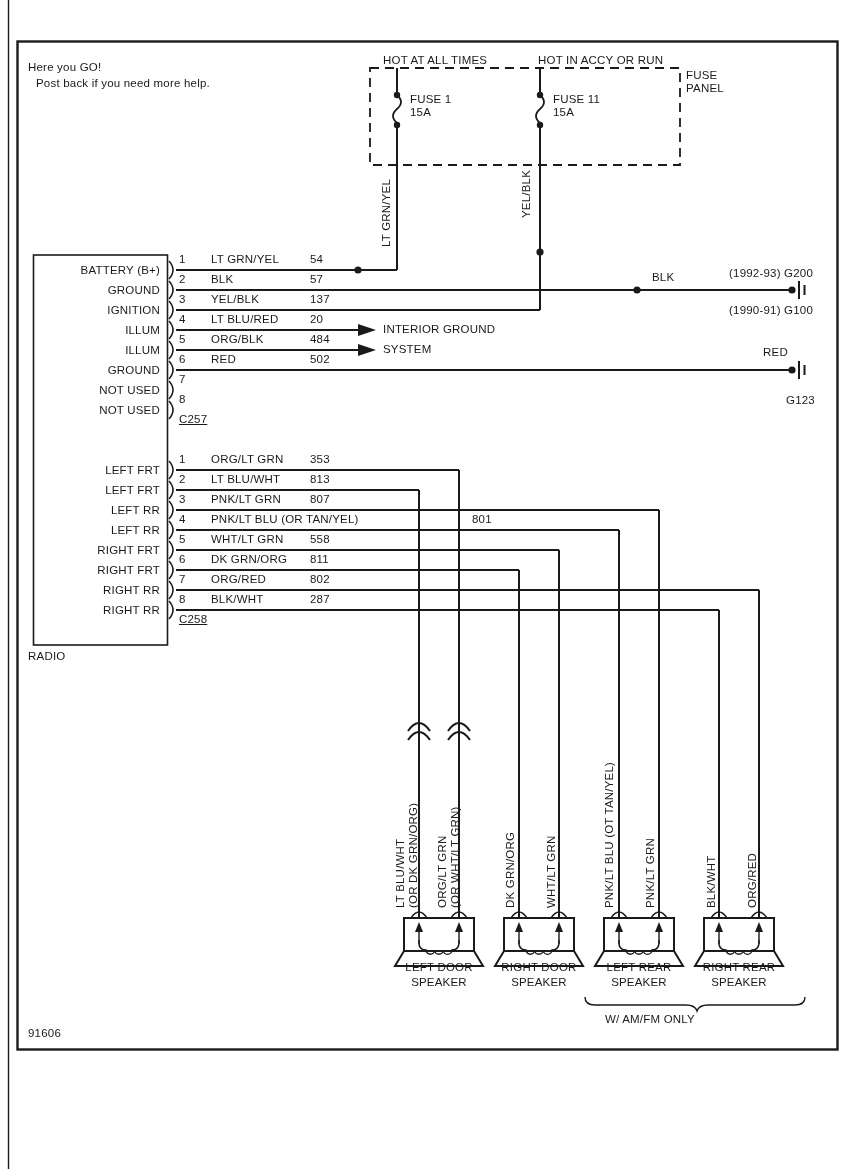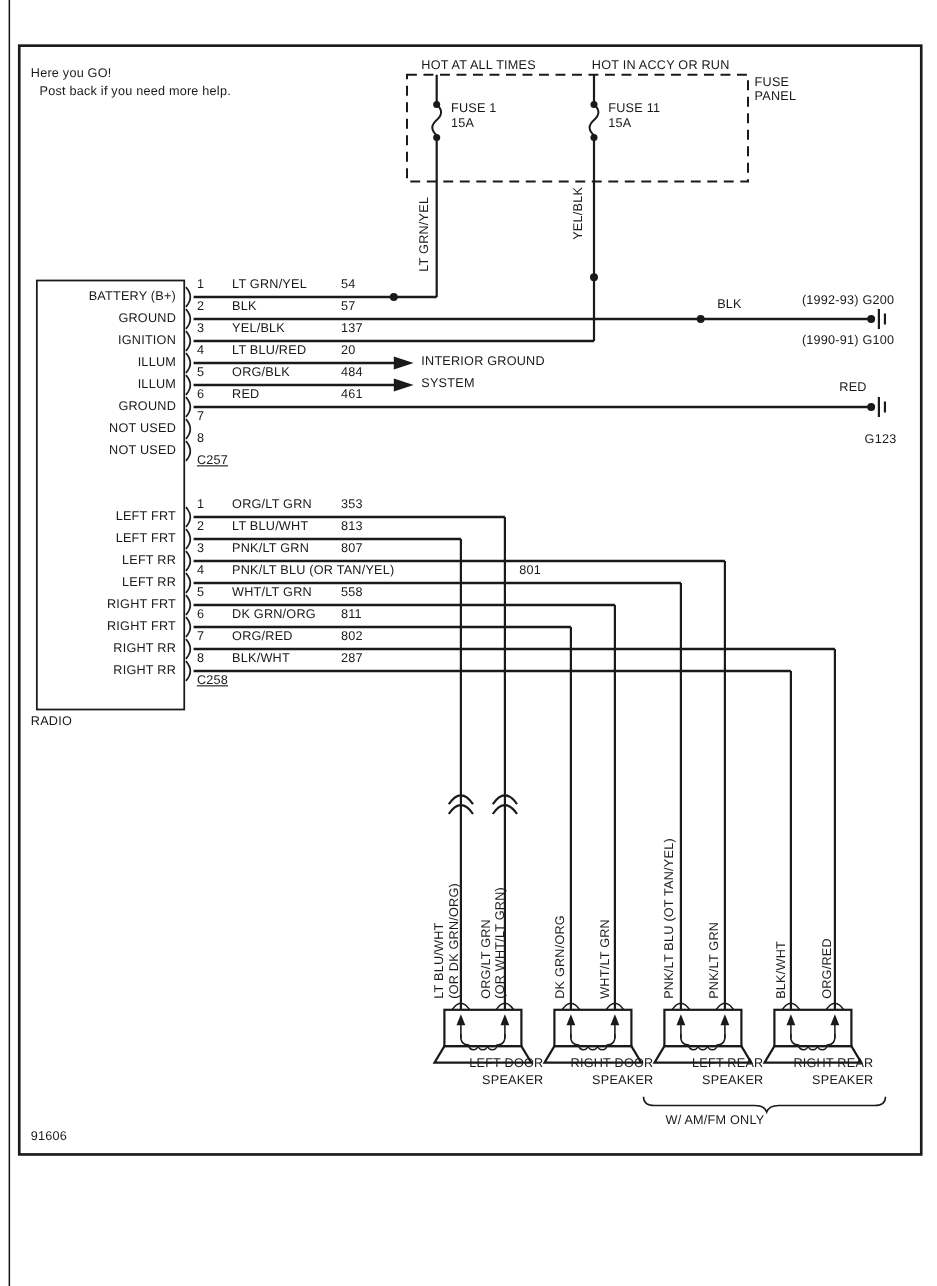--- a/index.html
+++ b/index.html
@@ -7,21 +7,21 @@
         font-family:"Liberation Sans",sans-serif;color:#1a1a1a;}
   svg.wires{position:absolute;left:0;top:0;}
   .t{position:absolute;font-size:11.5px;line-height:13px;white-space:nowrap;
      letter-spacing:.2px;color:#1a1a1a;}
   .fn{left:36px;width:124px;text-align:right;}
   .num{left:179px;}
   .wirename{left:211px;}
   .circ{left:310px;}
   .conn{left:179px;text-decoration:underline;}
   .vt{transform-origin:0 0;transform:rotate(-90deg);}
-  .spk{width:110px;text-align:right;}
+  .spk{width:110px;text-align:center;}
   .wrap{white-space:normal;}
 </style>
 </head>
 <body>
 
 <div class="page">
 
   <svg class="wires" width="852" height="1169" viewBox="0 0 852 1169">
     <defs>
       <g id="spk">
@@ -132,21 +132,21 @@
   <div class="t wirename" style="top:273px">BLK</div>
   <div class="t wirename" style="top:293px">YEL/BLK</div>
   <div class="t wirename" style="top:313px">LT BLU/RED</div>
   <div class="t wirename" style="top:333px">ORG/BLK</div>
   <div class="t wirename" style="top:353px">RED</div>
   <div class="t circ" style="top:253px">54</div>
   <div class="t circ" style="top:273px">57</div>
   <div class="t circ" style="top:293px">137</div>
   <div class="t circ" style="top:313px">20</div>
   <div class="t circ" style="top:333px">484</div>
-  <div class="t circ" style="top:353px">461</div>
+  <div class="t circ" style="top:353px">502</div>
   <div class="t conn" style="top:413px">C257</div>
 
   <div class="t" style="left:383px;top:323px">INTERIOR GROUND</div>
   <div class="t" style="left:383px;top:343px">SYSTEM</div>
 
   <div class="t" style="left:652px;top:271px">BLK</div>
   <div class="t" style="left:729px;top:267px">(1992-93) G200</div>
   <div class="t" style="left:729px;top:304px">(1990-91) G100</div>
   <div class="t" style="left:763px;top:346px">RED</div>
   <div class="t" style="left:786px;top:394px">G123</div>

